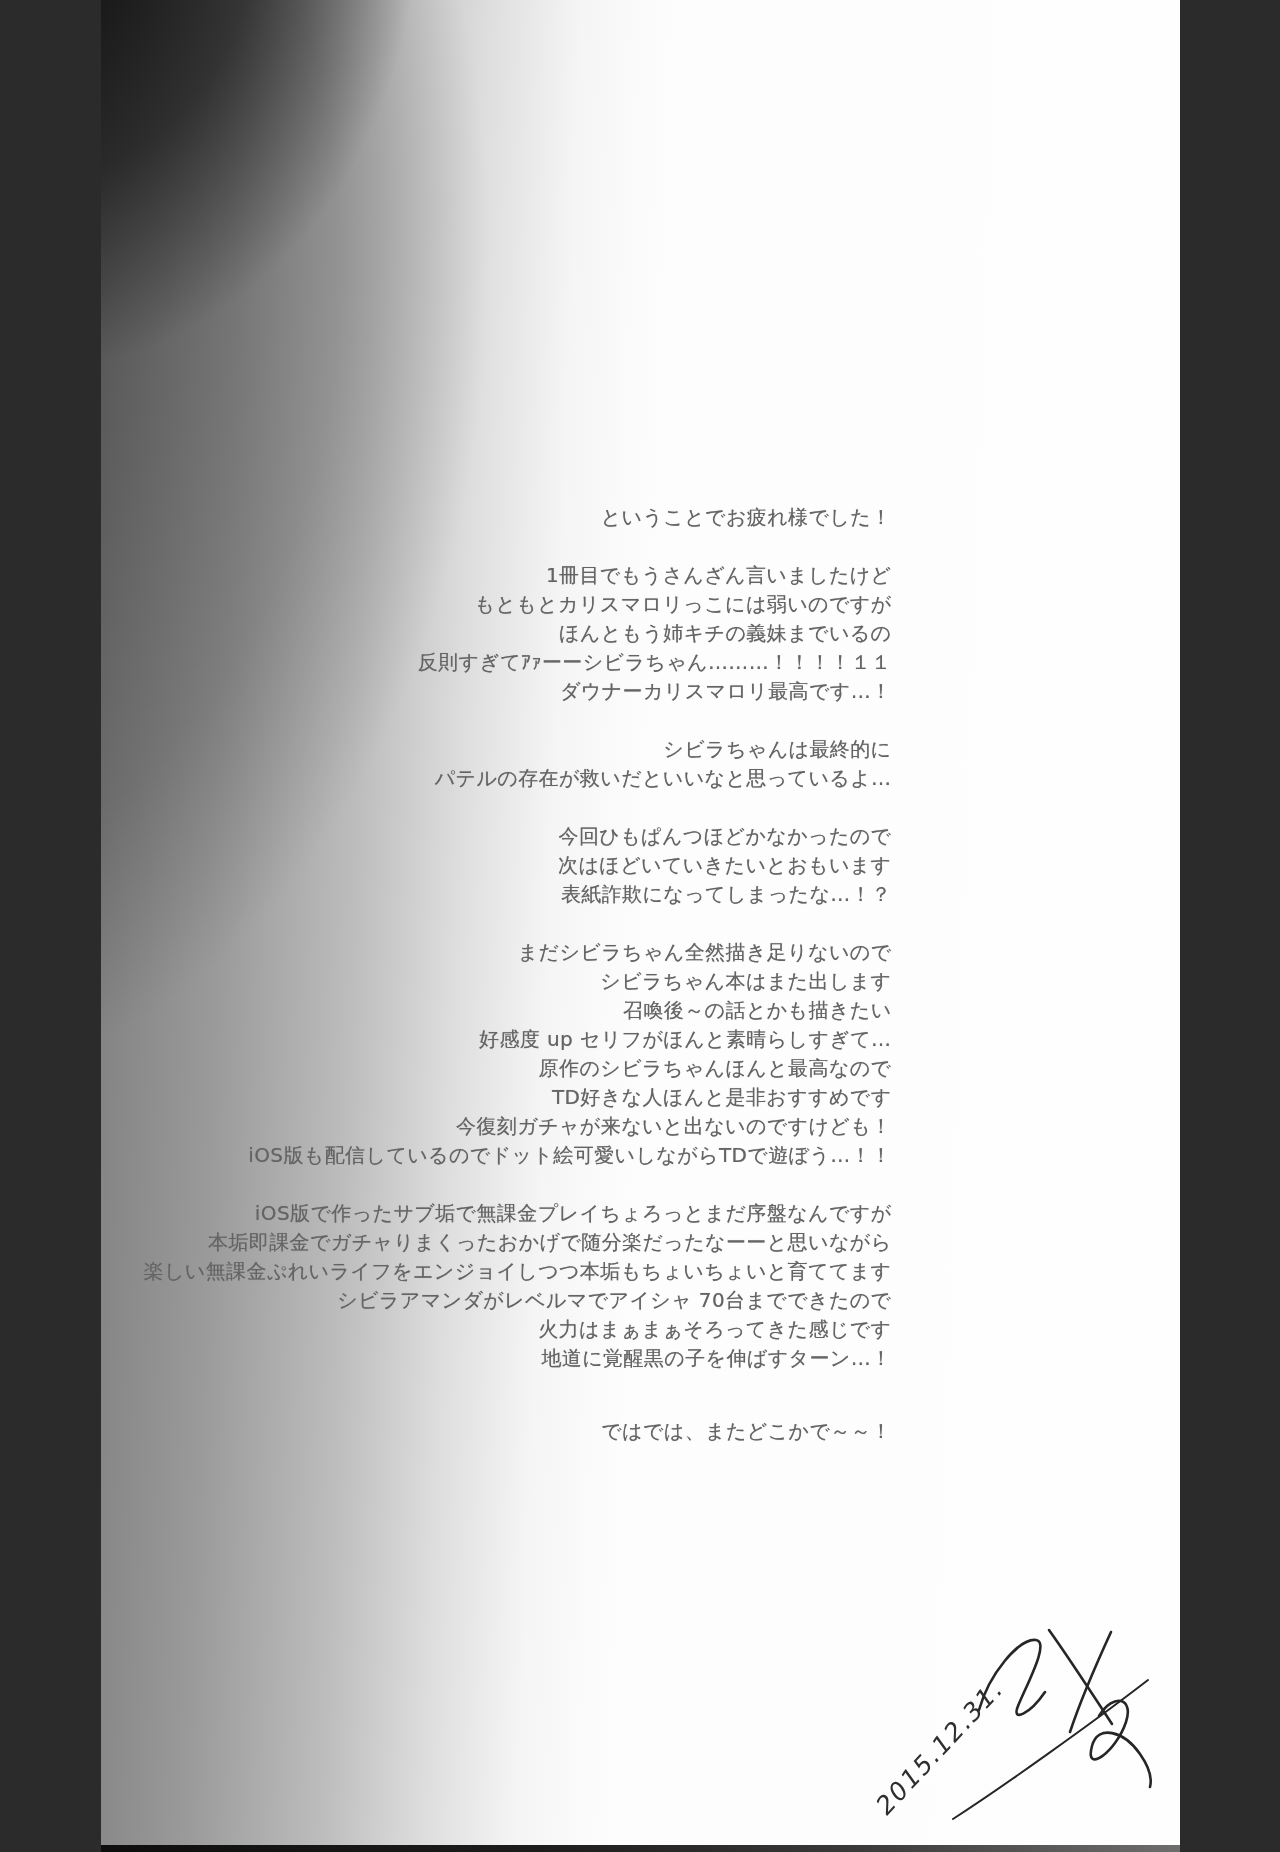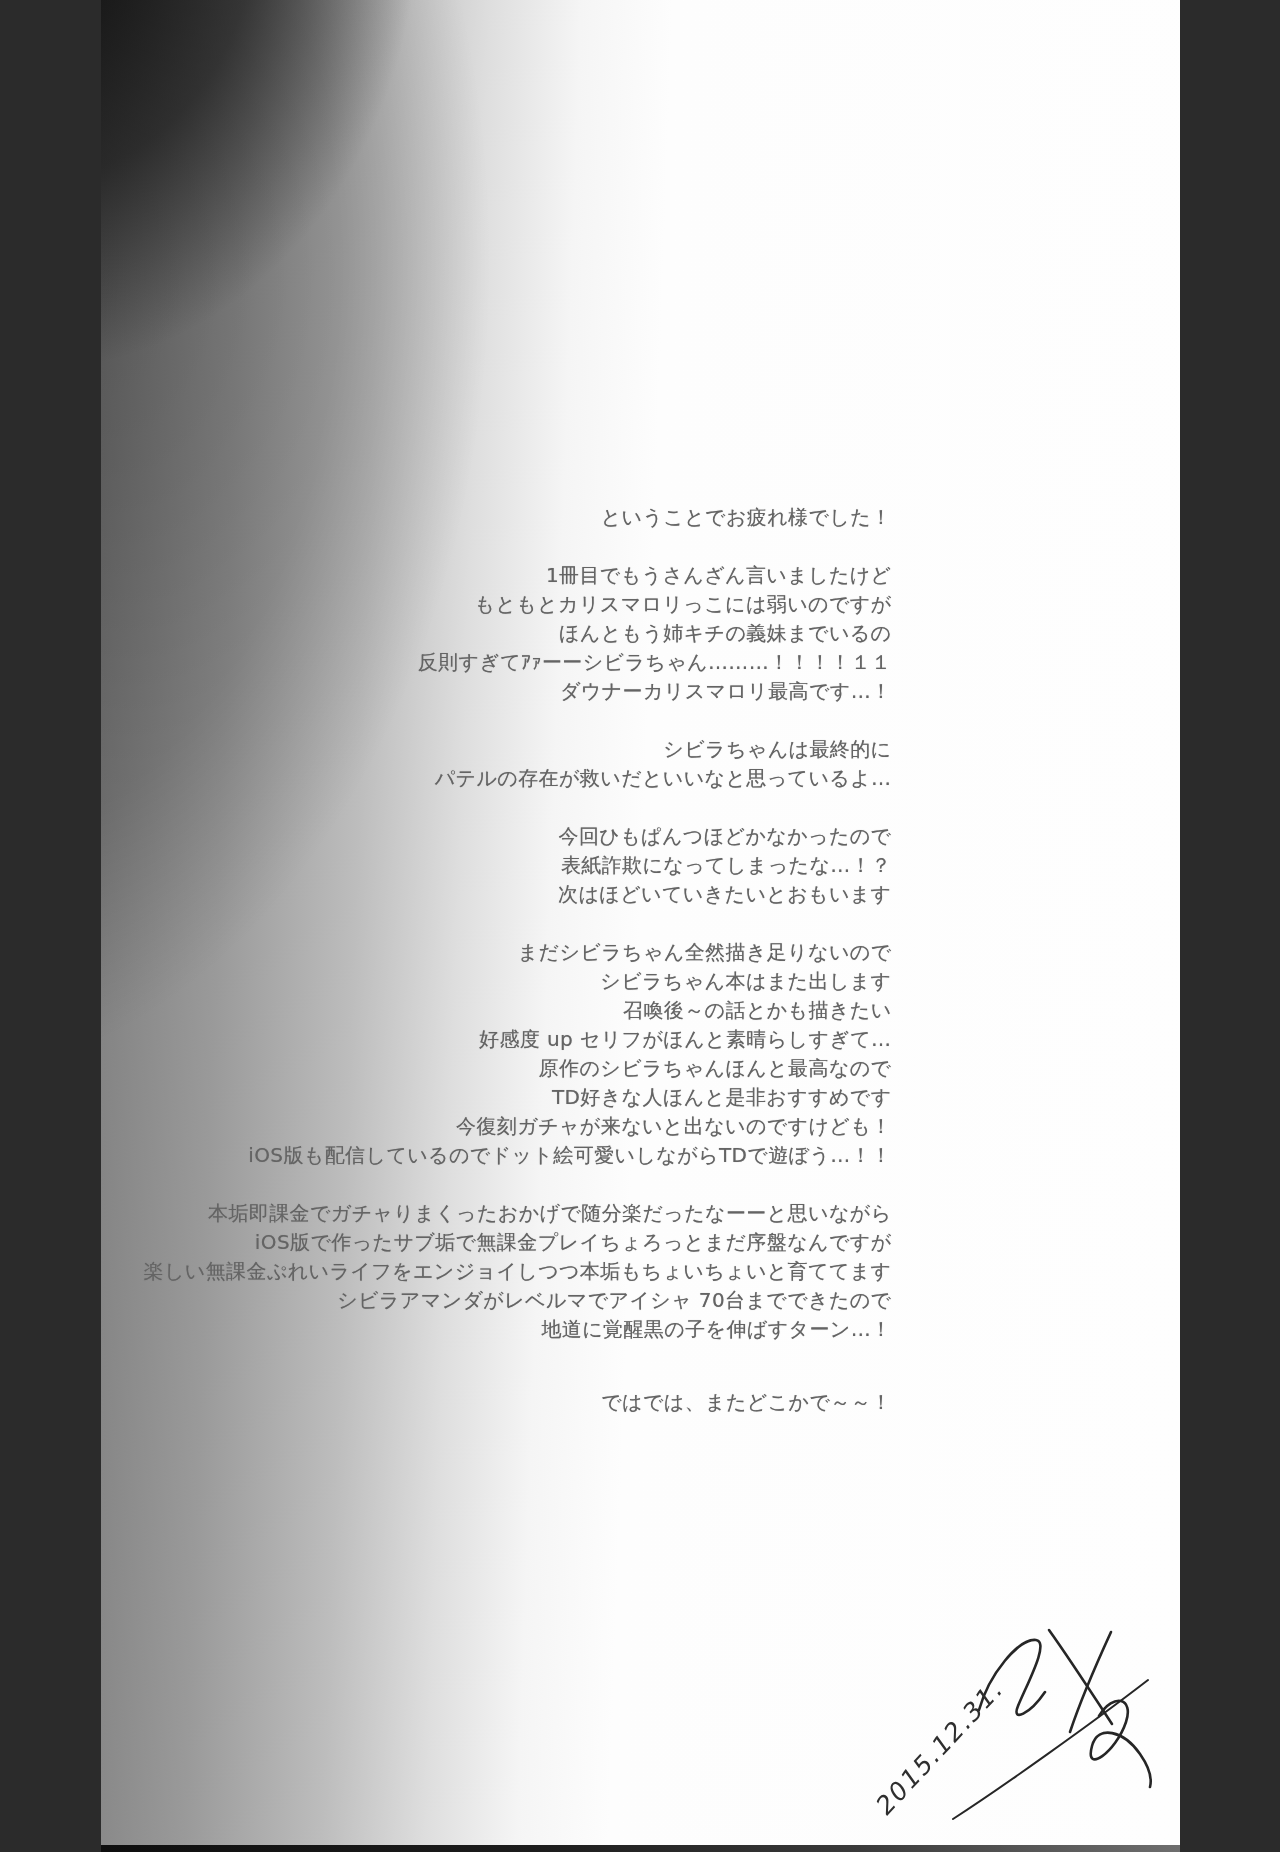--- a/index.html
+++ b/index.html
@@ -67,40 +67,41 @@
       <div class="line">ダウナーカリスマロリ最高です…！</div>
     </div>
 
     <div class="block">
       <div class="line">シビラちゃんは最終的に</div>
       <div class="line">パテルの存在が救いだといいなと思っているよ…</div>
     </div>
 
     <div class="block">
       <div class="line">今回ひもぱんつほどかなかったので</div>
+      <div class="line">次はほどいていきたいとおもいます</div>
       <div class="line">表紙詐欺になってしまったな…！？</div>
-      <div class="line">次はほどいていきたいとおもいます</div>
     </div>
 
     <div class="block">
       <div class="line">まだシビラちゃん全然描き足りないので</div>
       <div class="line">シビラちゃん本はまた出します</div>
       <div class="line">召喚後～の話とかも描きたい</div>
       <div class="line">好感度 up セリフがほんと素晴らしすぎて…</div>
       <div class="line">原作のシビラちゃんほんと最高なので</div>
       <div class="line">TD好きな人ほんと是非おすすめです</div>
       <div class="line">今復刻ガチャが来ないと出ないのですけども！</div>
       <div class="line">iOS版も配信しているのでドット絵可愛いしながらTDで遊ぼう…！！</div>
     </div>
 
     <div class="block">
+      <div class="line">iOS版で作ったサブ垢で無課金プレイちょろっとまだ序盤なんですが</div>
       <div class="line">本垢即課金でガチャりまくったおかげで随分楽だったなーーと思いながら</div>
-      <div class="line">iOS版で作ったサブ垢で無課金プレイちょろっとまだ序盤なんですが</div>
       <div class="line">楽しい無課金ぷれいライフをエンジョイしつつ本垢もちょいちょいと育ててます</div>
       <div class="line">シビラアマンダがレベルマでアイシャ 70台までできたので</div>
+      <div class="line">火力はまぁまぁそろってきた感じです</div>
       <div class="line">地道に覚醒黒の子を伸ばすターン…！</div>
     </div>
 
 
     <div class="block">
       <div class="line">ではでは、またどこかで～～！</div>
     </div>
 
   </div>
 

